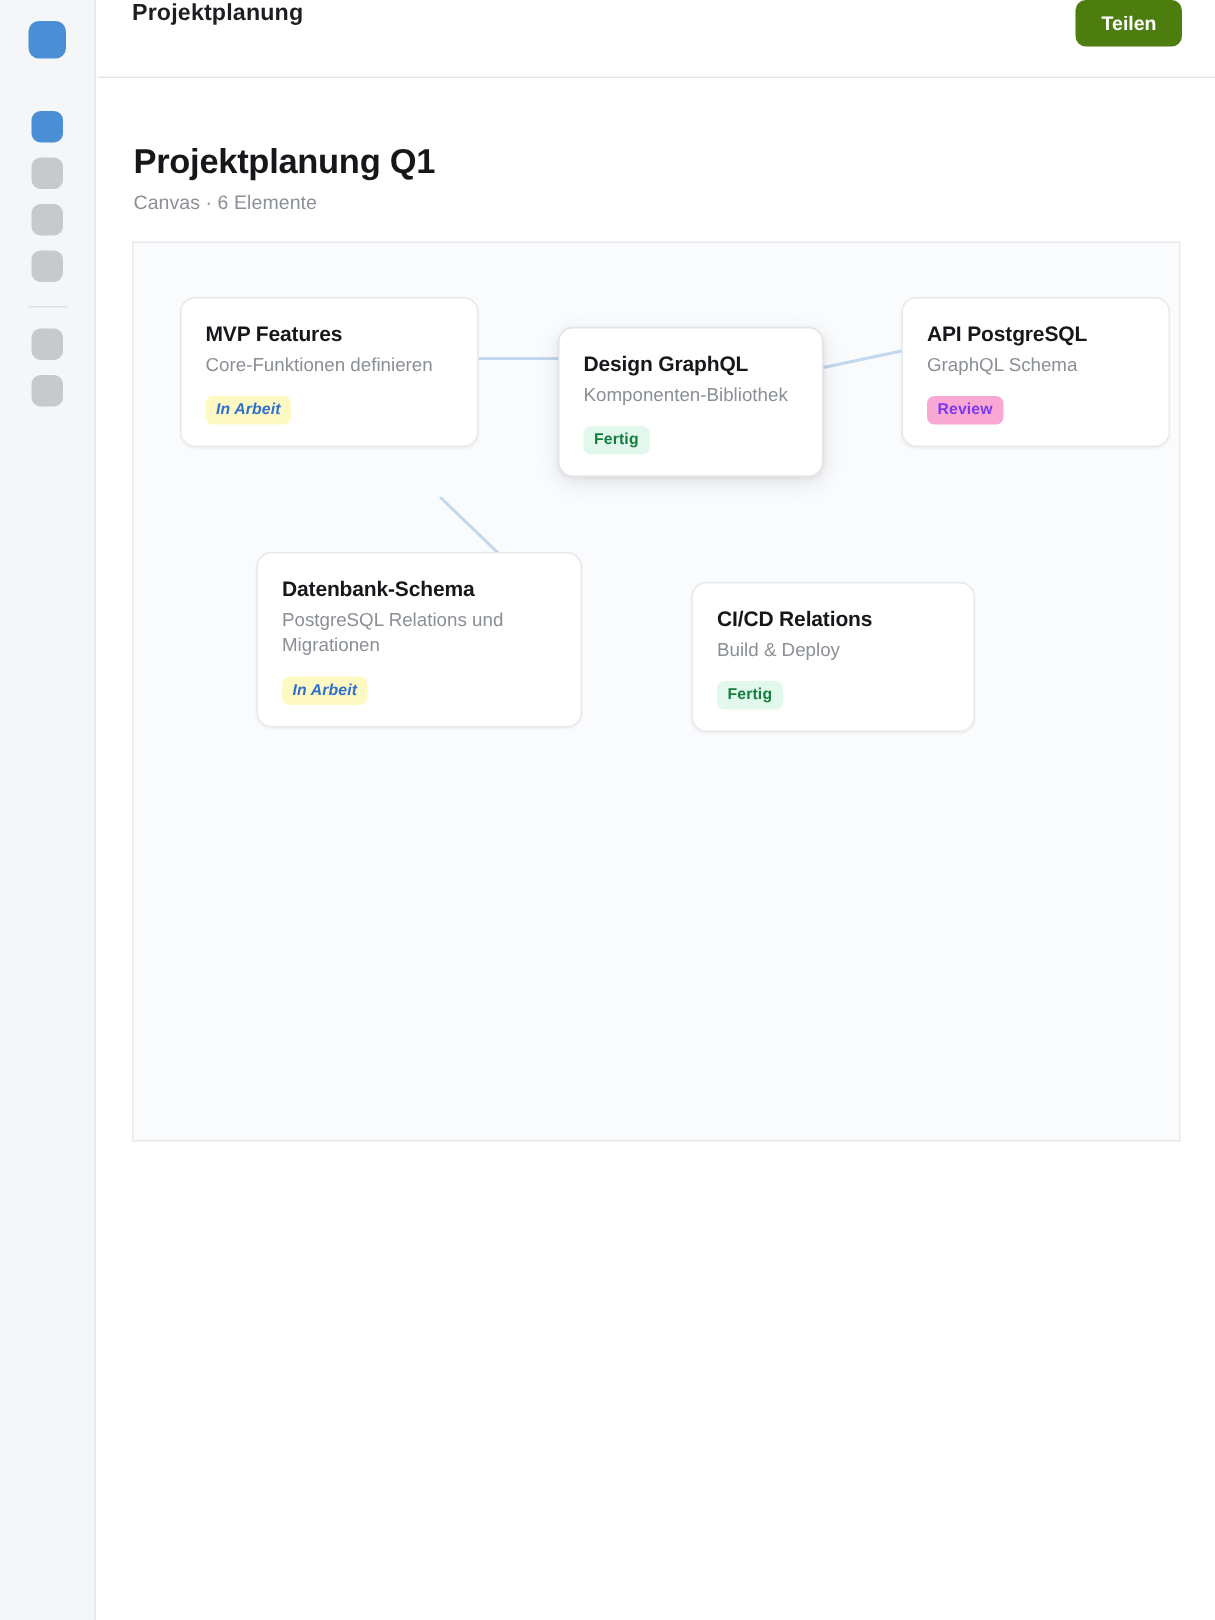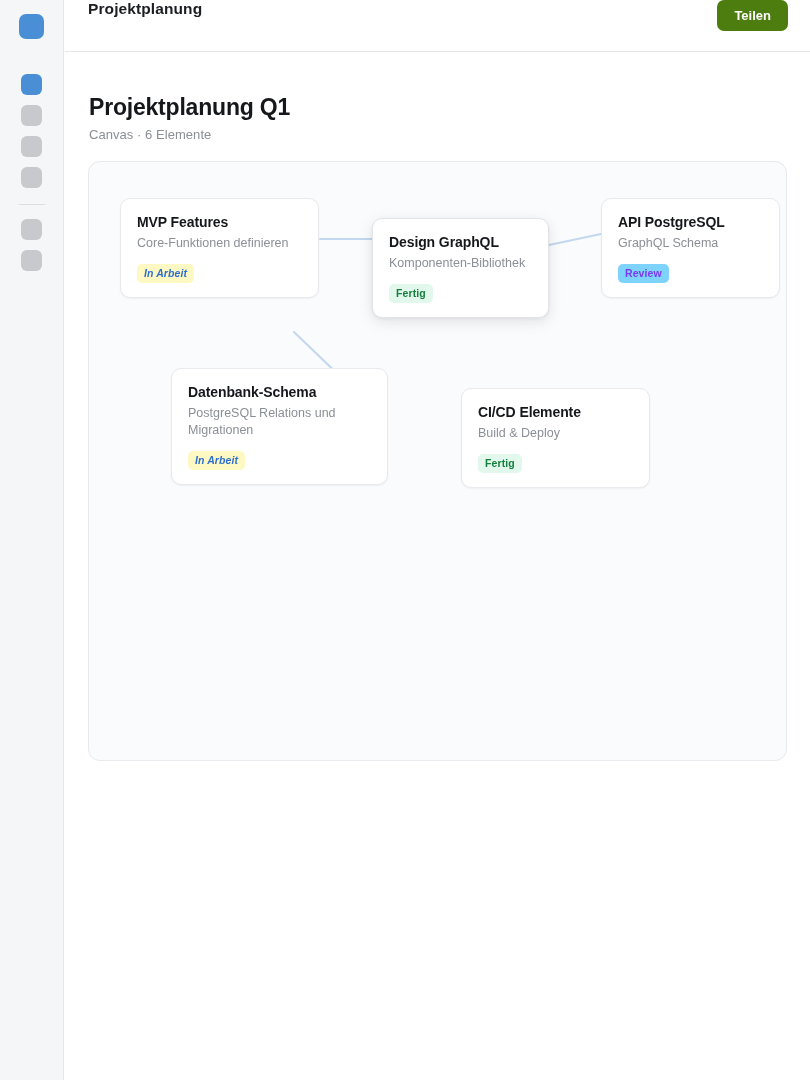--- a/index.html
+++ b/index.html
@@ -116,21 +116,21 @@
   }
 
   
   .canvas {
     position: absolute;
     left: 23px; top: 93px;
     width: 699px;
     height: 600px;
     background: #fafbfc;
     border: 1px solid #e7e9ec;
-    border-radius: 12px;
+    border-radius: 0;
     overflow: hidden;
   }
   .canvas-edges {
     position: absolute;
     left: 0; top: 0;
     width: 699px; height: 600px;
     pointer-events: none;
   }
 
   .node {
@@ -162,21 +162,21 @@
     display: inline-block;
     font-size: 10.5px;
     font-weight: 700;
     border-radius: 5px;
     padding: 3px 7px;
     line-height: 1.2;
     letter-spacing: 0.1px;
   }
   .badge.progress { background: #fef9c3; color: #2f6fd0; font-style: italic; }
   .badge.done     { background: #e3f8ec; color: #15803d; text-align: right; }
-  .badge.review   { background: #7dd3fc; color: #7c3aed; }
+  .badge.review   { background: #f9a8d4; color: #7c3aed; }
 </style>
 </head>
 <body>
 
 <div id="app">
 
   <div class="sidebar">
     <div class="sidebar-logo" style="background: rgb(74, 142, 214);"></div>
     <div class="sidebar-nav">
       <div class="sidebar-item active" style="background: rgb(74, 142, 214);"></div>
@@ -203,18 +203,18 @@
       <svg class="canvas-edges" width="699" height="600" viewBox="0 0 699 600" id="edge-layer">
           <line x1="231" y1="77" x2="284" y2="77" stroke="#c3d7ef" stroke-width="2" stroke-linecap="round"></line>
           <line x1="460" y1="83" x2="512" y2="72" stroke="#c3d7ef" stroke-width="2" stroke-linecap="round"></line>
           <line x1="205" y1="170" x2="257" y2="220" stroke="#c3d7ef" stroke-width="2" stroke-linecap="round"></line>
         </svg>
       <div id="node-layer">
           <div class="node" style="left: 31px; top: 36px; width: 199px;"><div class="node-title">MVP Features</div><div class="node-desc">Core-Funktionen definieren</div><span class="badge progress">In Arbeit</span></div>
           <div class="node elevated" style="left: 283px; top: 56px; width: 177px;"><div class="node-title">Design GraphQL</div><div class="node-desc">Komponenten-Bibliothek</div><span class="badge done">Fertig</span></div>
           <div class="node" style="left: 512px; top: 36px; width: 179px;"><div class="node-title">API PostgreSQL</div><div class="node-desc">GraphQL Schema</div><span class="badge review">Review</span></div>
           <div class="node" style="left: 82px; top: 206px; width: 217px;"><div class="node-title">Datenbank-Schema</div><div class="node-desc">PostgreSQL Relations und Migrationen</div><span class="badge progress">In Arbeit</span></div>
-          <div class="node" style="left: 372px; top: 226px; width: 189px;"><div class="node-title">CI/CD Elemente</div><div class="node-desc">Build &amp; Deploy</div><span class="badge done">Fertig</span></div>
+          <div class="node" style="left: 372px; top: 226px; width: 189px;"><div class="node-title">CI/CD Relations</div><div class="node-desc">Build &amp; Deploy</div><span class="badge done">Fertig</span></div>
         </div>
     </div>
   </div>
 
 </div>
 
 </body></html>

